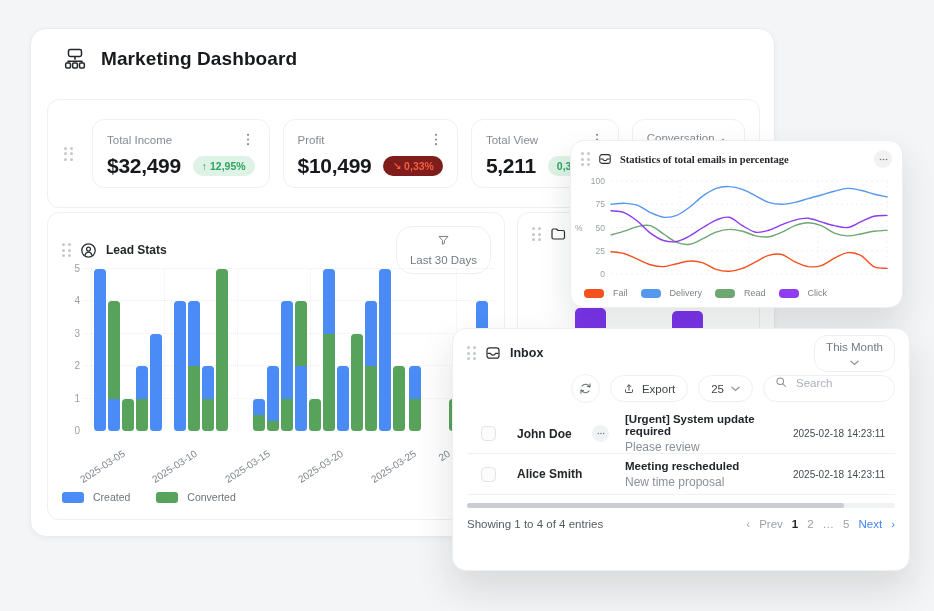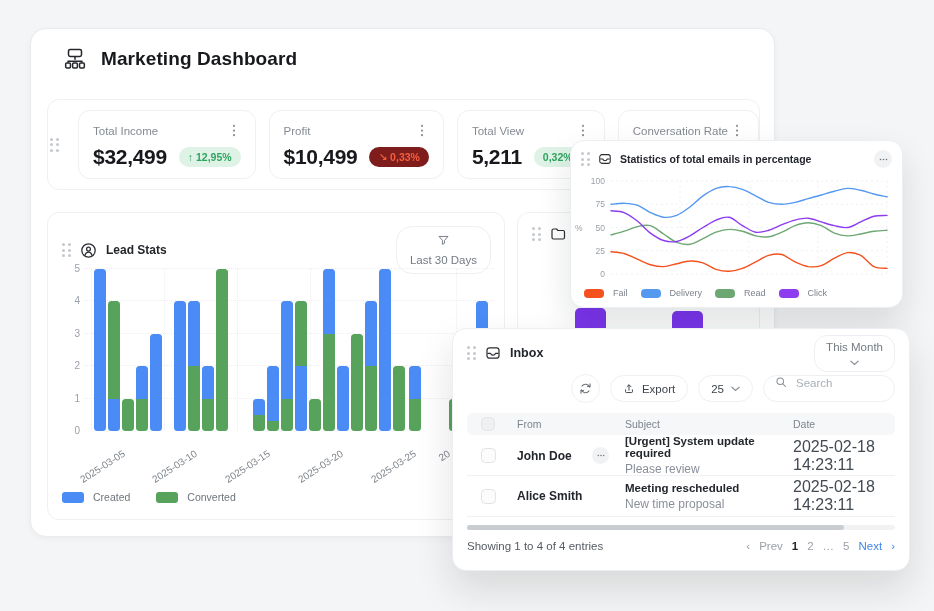--- a/index.html
+++ b/index.html
@@ -7,21 +7,21 @@
   .card{position:absolute;background:#fff;border:1px solid #e9ebee;border-radius:14px;box-sizing:border-box;}
   .main-card{left:30px;top:28px;width:745px;height:509px;border-radius:16px;box-shadow:0 2px 6px rgba(18,22,30,.04);z-index:0;}
   .main-header{position:absolute;left:62px;top:46px;display:flex;align-items:center;gap:13px;z-index:1;}
   .main-title{font-size:19px;font-weight:600;color:#17191d;letter-spacing:.1px;}
 
   
   .drag-handle{display:grid;grid-template-columns:repeat(2,3px);gap:2.5px 3px;cursor:grab;}
   .drag-handle i{width:3px;height:3px;border-radius:50%;background:#c4c8cd;display:block;}
 
   
-  .stats-wrap{left:47px;top:99px;width:713px;height:91px;border-radius:12px;border-color:#eef0f2;display:flex;align-items:center;padding:10px 0;gap:13px;z-index:1;}
+  .stats-wrap{left:47px;top:99px;width:713px;height:109px;border-radius:12px;border-color:#eef0f2;display:flex;align-items:center;padding:10px 14px;gap:13px;z-index:1;}
   .stats-wrap .drag-handle{margin:0 6px 0 2px;}
   .stat-card{flex:1;height:69px;border:1px solid #eef0f2;border-radius:12px;padding:12px 14px;box-sizing:border-box;background:#fff;}
   .stat-top{display:flex;align-items:center;justify-content:space-between;}
   .stat-label{font-size:11.5px;color:#858b93;}
   .stat-bottom{display:flex;align-items:center;gap:12px;margin-top:7px;}
   .stat-value{font-size:21px;font-weight:700;color:#17191d;letter-spacing:-.3px;}
   .stat-badge{font-size:10.5px;font-weight:600;padding:4px 9px;border-radius:11px;white-space:nowrap;}
   .stat-badge.up{background:#def3e6;color:#2fa360;}
   .stat-badge.down{background:#7f1d1d;color:#f55f3e;}
 
@@ -42,21 +42,21 @@
   .legend-item{display:flex;align-items:center;gap:9px;}
   .swatch{width:22px;height:11px;border-radius:3px;display:inline-block;}
   .legend-label{font-size:10.5px;color:#6f757c;}
 
   
   .folder-card{left:517px;top:212px;width:243px;height:308px;border-radius:12px;border-color:#eef0f2;z-index:1;}
   .purple-bar{position:absolute;z-index:5;border-radius:5px 5px 0 0;}
 
   
   .email-card{left:570px;top:140px;width:333px;height:168px;border-radius:14px;border-color:#edeef1;box-shadow:0 16px 34px rgba(20,24,34,.12);z-index:10;}
-  .email-header{position:absolute;left:10px;right:10px;top:9px;display:flex;align-items:center;gap:8px;}
+  .email-header{position:absolute;left:10px;right:10px;top:9px;display:flex;align-items:center;gap:8px;font-family:Liberation Serif, serif;}
   .email-title{font-size:10.5px;font-weight:700;color:#23262b;}
   .icon-circle{margin-left:auto;width:18px;height:18px;border-radius:50%;background:#f1f2f4;display:flex;align-items:center;justify-content:center;cursor:pointer;}
   .eytick{position:absolute;left:12px;width:22px;text-align:right;font-size:8.5px;color:#9aa0a8;}
   .eylabel{position:absolute;left:4px;font-size:8.5px;color:#9aa0a8;}
   .esvg{position:absolute;left:40px;top:40px;width:276px;height:93px;overflow:visible;}
   .egrid{stroke:#eef0f3;stroke-width:1;stroke-dasharray:2 3;}
   .email-legend{position:absolute;left:13px;bottom:9px;display:flex;gap:13px;align-items:center;}
   .email-legend .swatch{width:20px;height:9px;border-radius:4px;}
   .email-legend .legend-label{font-size:9px;color:#7d838b;}
 
@@ -75,21 +75,21 @@
   .trow{display:grid;grid-template-columns:42px 116px 168px 1fr;align-items:center;}
   .thead{background:#f6f7f9;border-radius:6px;height:22px;font-size:10.5px;color:#7d8590;}
   .tbody-row{height:40px;border-bottom:1px solid #f0f1f4;font-size:12px;cursor:pointer;}
   .cell-check{display:flex;justify-content:center;}
   .checkbox{width:15px;height:15px;border-radius:4.5px;border:1.5px solid #e1e3e7;background:#fcfcfd;box-sizing:border-box;cursor:pointer;}
   .thead .checkbox{background:#eef0f2;border-color:#e3e5e9;width:14px;height:14px;}
   .cell-from{display:flex;align-items:center;padding-left:8px;font-weight:600;color:#23262b;}
   .row-menu{margin-left:auto;margin-right:16px;width:17px;height:17px;border-radius:50%;background:#f1f2f4;display:flex;align-items:center;justify-content:center;cursor:pointer;}
   .cell-subj .s1{font-weight:700;color:#23262b;font-size:11.5px;}
   .cell-subj .s2{color:#8a9099;font-size:12px;margin-top:3px;}
-  .cell-date{font-size:16px;color:#434a52;}
+  .cell-date{font-size:10px;color:#434a52;}
   .hscroll{margin-top:8px;height:5px;border-radius:3px;background:#f1f2f4;position:relative;}
   .hscroll .thumb{position:absolute;left:0;top:0;height:5px;border-radius:3px;background:#c9ccd1;width:88%;cursor:pointer;}
   .inbox-footer{margin-top:10px;display:flex;align-items:center;justify-content:space-between;}
   .footer-summary{font-size:11.5px;color:#555b63;}
   .pagination{display:flex;align-items:center;gap:9px;font-size:11.5px;}
   .pg{color:#9aa0a8;cursor:pointer;}
   .pg.current{color:#23262b;font-weight:700;}
   .pg.accent{color:#4285f4;}
   svg{display:block;}
 </style>
@@ -485,28 +485,20 @@
           <svg width="12" height="12" viewBox="0 0 16 16" fill="none" stroke="#8b9198" stroke-width="1.4" stroke-linecap="round">
               <circle cx="7" cy="7" r="4.4"></circle>
               <path d="M10.4 10.4L14 14"></path>
             </svg>
         </span>
         <input type="text" placeholder="Search" style="">
       </span>
     </div>
 
     <div class="tbl">
-      <div class="trow thead">
-        <span class="cell-check">
-            <span class="checkbox"></span>
-          </span>
-        <span style="padding-left:8px;">From</span>
-        <span>Subject</span>
-        <span>Date</span>
-      </div>
 
       <div class="trow tbody-row">
         <span class="cell-check">
             <span class="checkbox"></span>
           </span>
         <span class="cell-from">
           <span>John Doe</span>
           <span class="row-menu">
             <svg width="8" height="3" viewBox="0 0 12 4">
                 <circle cx="2" cy="2" r="1.1" fill="#6f757c"></circle>

